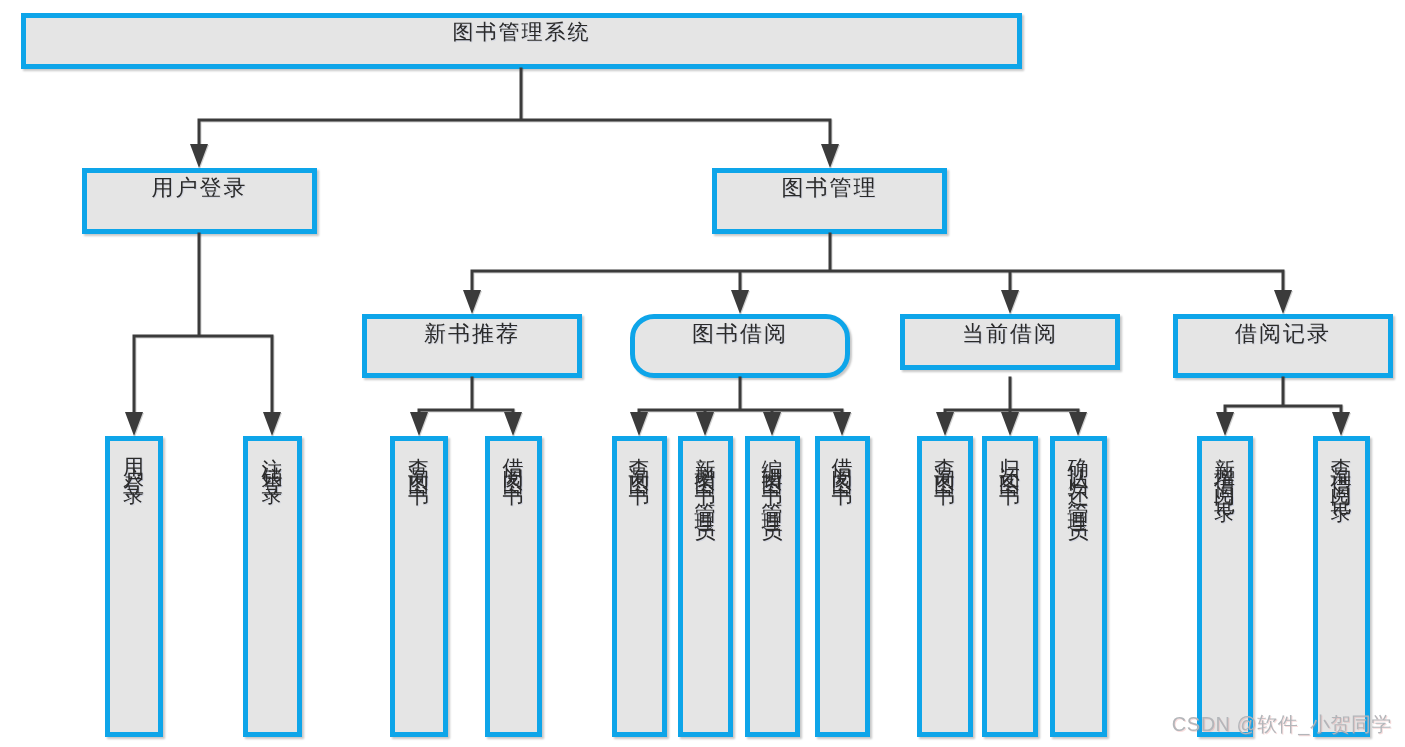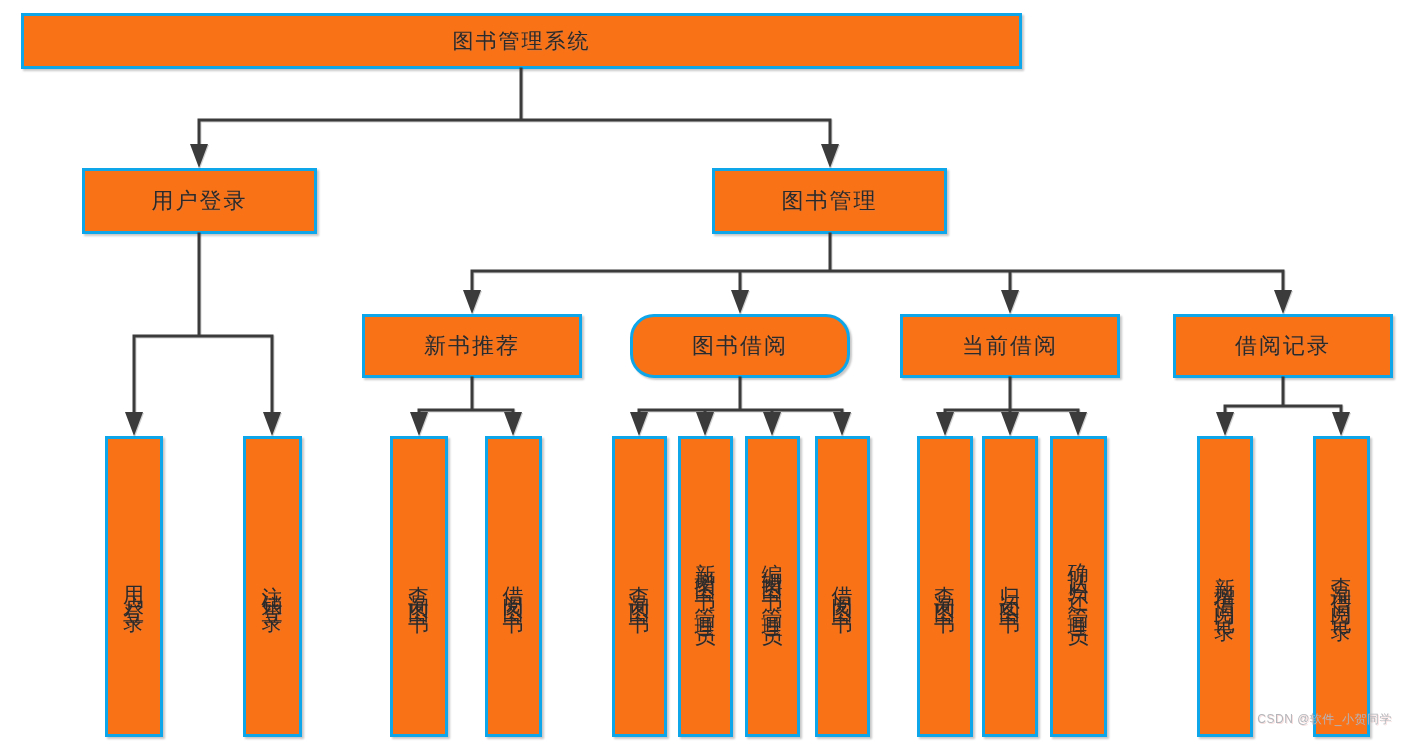--- a/index.html
+++ b/index.html
@@ -12,25 +12,25 @@
     width: 1405px;
     height: 747px;
     background: #ffffff;
     overflow: hidden;
     font-family: "Liberation Sans", "DejaVu Sans", sans-serif;
   }
   
   .box {
     position: absolute;
     box-sizing: border-box;
-    background: #f97316;
-    border: 3px solid #0ea5e9;
+    background: #e5e5e5;
+    border: 5px solid #0ea5e9;
     box-shadow: 2px 2px 2px rgba(0,0,0,0.22);
     display: flex;
-    align-items: center;
+    align-items: flex-start;
     justify-content: center;
     z-index: 2;
   }
   .hlabel {
     font-size: 22px;
     color: #2a2a2a;
     letter-spacing: 2px;
     white-space: nowrap;
     text-shadow: 1px 1px 0 rgba(120,140,200,0.18);
   }
@@ -61,21 +61,21 @@
     stroke-linecap: square;
   }
   #wires polygon {
     fill: #3b3b3b;
     stroke: none;
   }
   .watermark {
     position: absolute;
     right: 13px;
     top: 711px;
-    font-size: 12px;
+    font-size: 20px;
     color: #b3b6ba;
     letter-spacing: 0.5px;
     z-index: 4;
     white-space: nowrap;
     text-shadow: 1px 1px 0 rgba(231,122,122,0.25);
   }
 </style>
 </head>
 <body>
 
@@ -134,21 +134,21 @@
   <div class="box" style="left:362px; top:314px; width:220px; height:64px;">
     <span class="hlabel">新书推荐</span>
   </div>
 
   <div class="box" style="left:712px; top:168px; width:235px; height:66px;">
     <span class="hlabel">图书管理</span>
   </div>
   <div class="box" style="left:630px; top:314px; width:220px; height:64px;border-radius:24px;">
     <span class="hlabel">图书借阅</span>
   </div>
-  <div class="box" style="left:900px; top:314px; width:220px; height:64px;">
+  <div class="box" style="left:900px; top:314px; width:220px; height:56px;">
     <span class="hlabel">当前借阅</span>
   </div>
   <div class="box" style="left:1173px; top:314px; width:220px; height:64px;">
     <span class="hlabel">借阅记录</span>
   </div>
 
   <div class="box" style="left:105px; top:436px; width:58px; height:301px;">
     <span class="vtext">用户登录</span>
   </div>
   <div class="box" style="left:243px; top:436px; width:59px; height:301px;">

